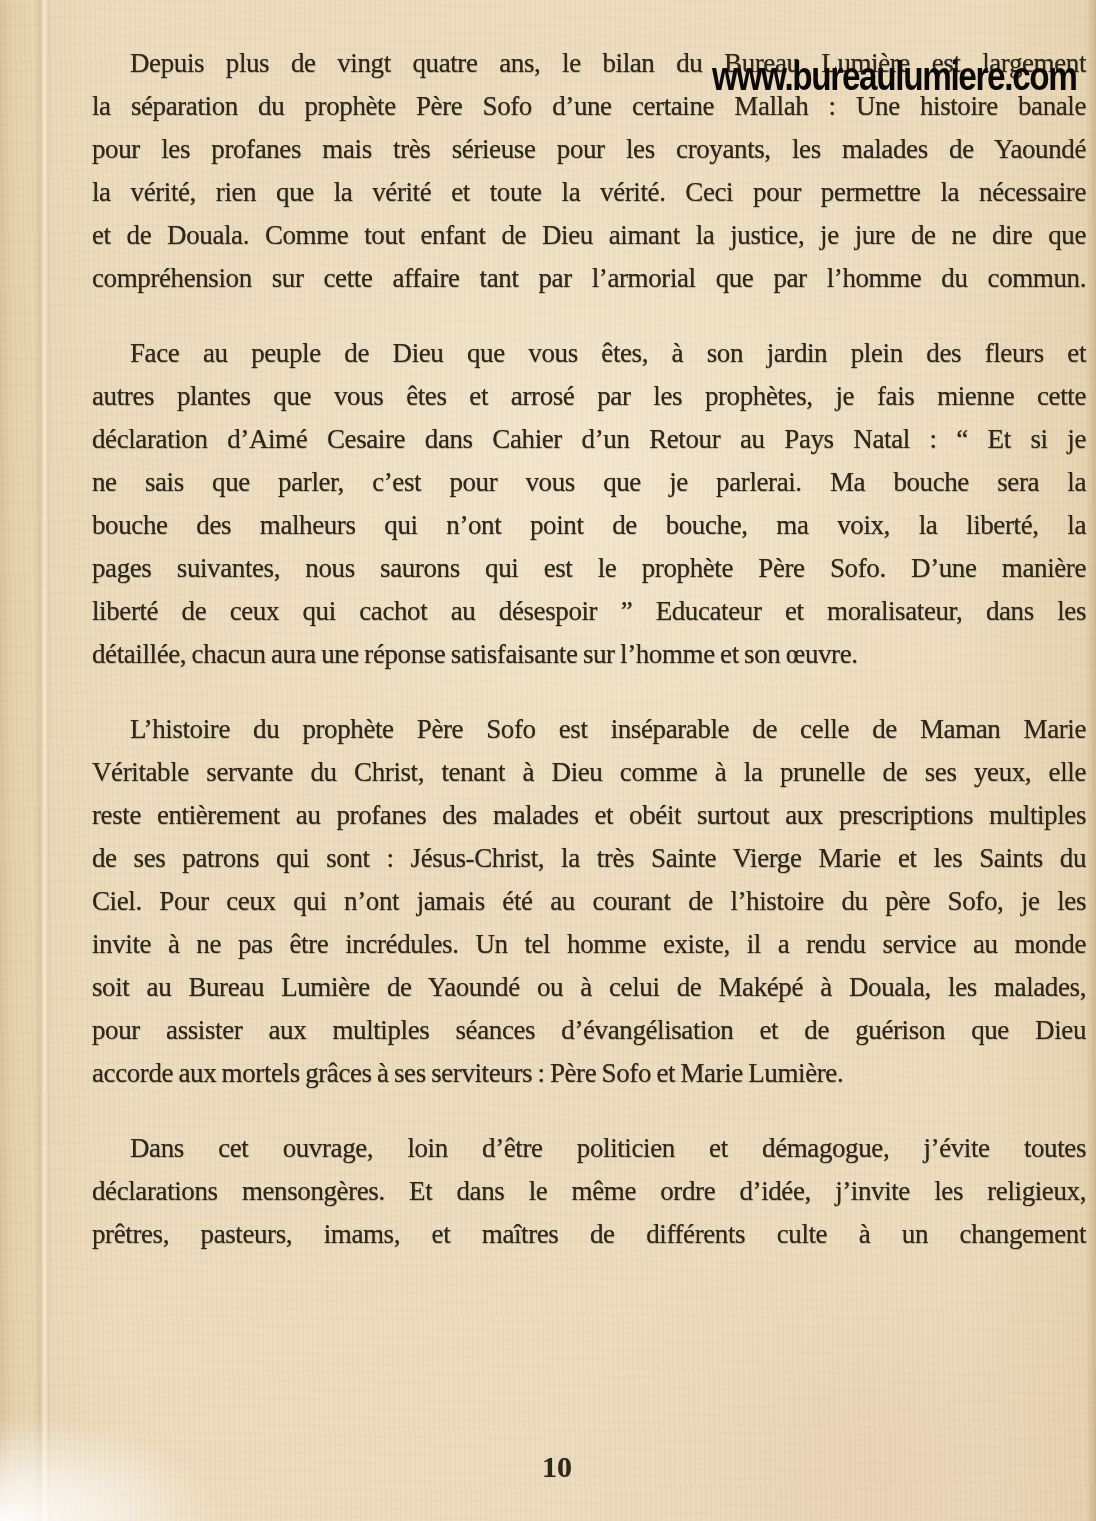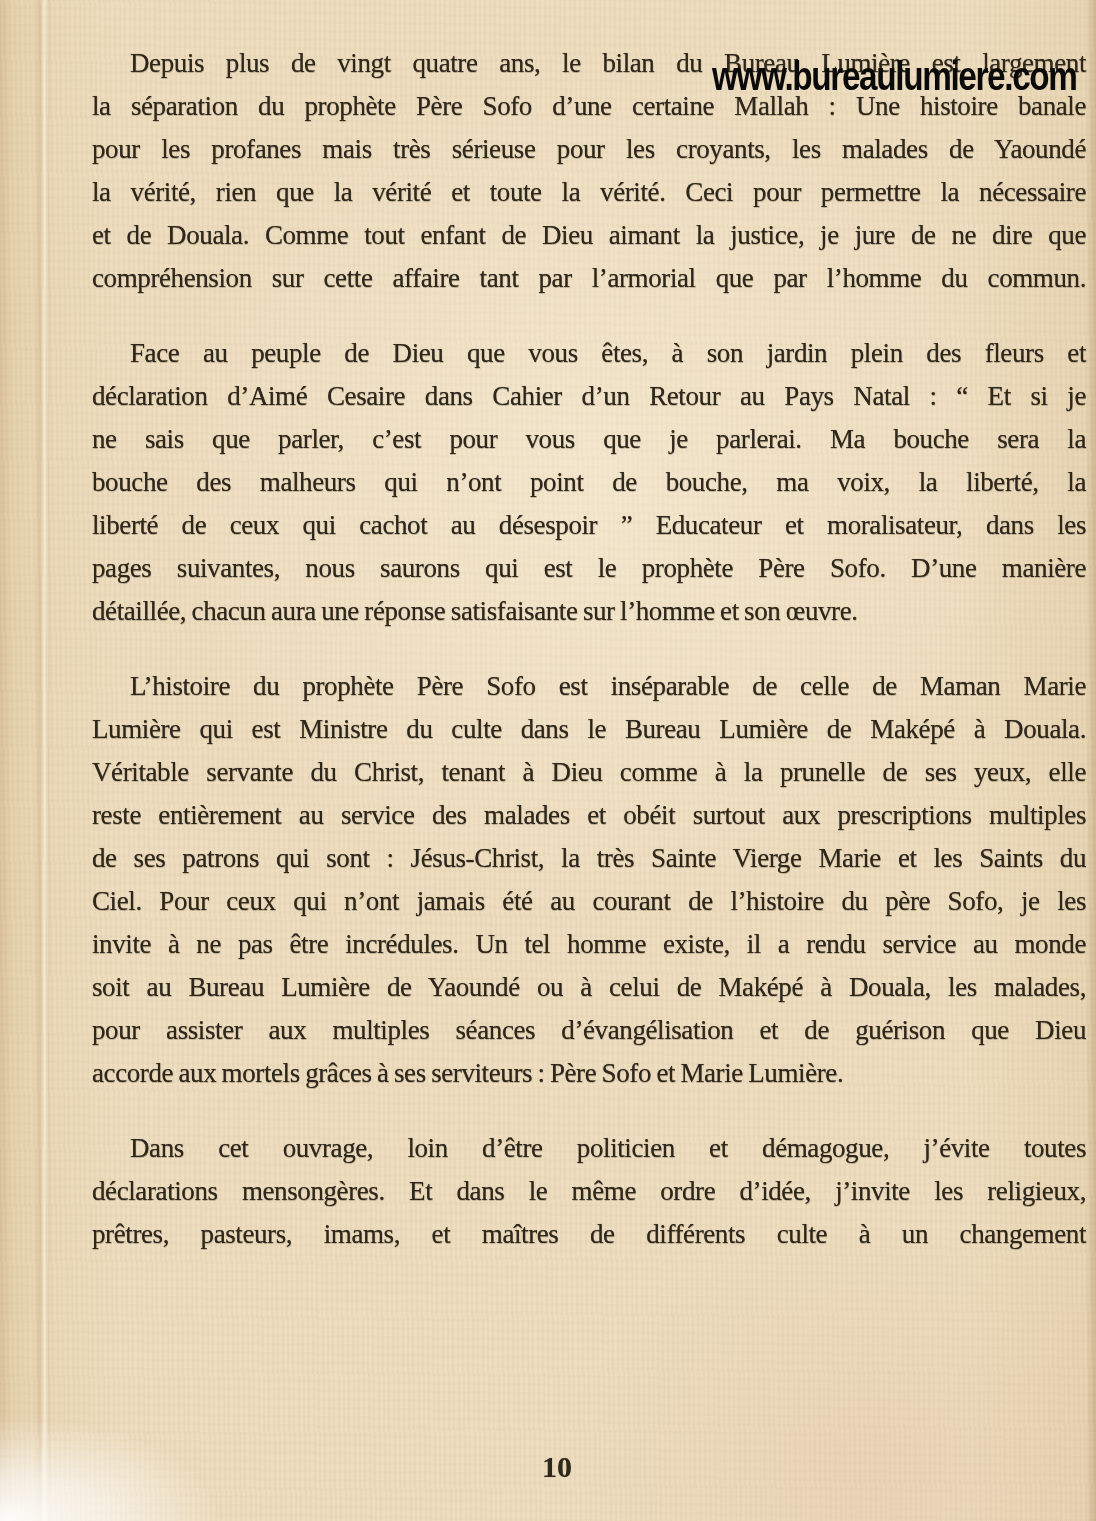--- a/index.html
+++ b/index.html
@@ -75,33 +75,33 @@
       <div class="line jl indent">Depuis plus de vingt quatre ans, le bilan du Bureau Lumière est largement</div>
       <div class="line jl">la séparation du prophète Père Sofo d’une certaine Mallah : Une histoire banale</div>
       <div class="line jl">pour les profanes mais très sérieuse pour les croyants, les malades de Yaoundé</div>
       <div class="line jl">la vérité, rien que la vérité et toute la vérité. Ceci pour permettre la nécessaire</div>
       <div class="line jl">et de Douala. Comme tout enfant de Dieu aimant la justice, je jure de ne dire que</div>
       <div class="line jl">compréhension sur cette affaire tant par l’armorial que par l’homme du commun.</div>
     </div>
 
     <div class="para">
       <div class="line jl indent">Face au peuple de Dieu que vous êtes, à son jardin plein des fleurs et</div>
+      <div class="line jl">autres plantes que vous êtes et arrosé par les prophètes, je fais mienne cette</div>
       <div class="line jl"><span>déclaration d’Aimé Cesaire dans Cahier d’un Retour au Pays Natal :</span> <span class="b">“ Et si je</span></div>
       <div class="line jl b">ne sais que parler, c’est pour vous que je parlerai. Ma bouche sera la</div>
       <div class="line jl b">bouche des malheurs qui n’ont point de bouche, ma voix, la liberté, la</div>
+      <div class="line jl">pages suivantes, nous saurons qui est le prophète Père Sofo. D’une manière</div>
       <div class="line jl"><span class="b">liberté de ceux qui cachot au désespoir ”</span> <span>Educateur et moralisateur, dans les</span></div>
-      <div class="line jl">pages suivantes, nous saurons qui est le prophète Père Sofo. D’une manière</div>
       <div class="line">détaillée, chacun aura une réponse satisfaisante sur l’homme et son œuvre.</div>
     </div>
 
     <div class="para">
       <div class="line jl indent">L’histoire du prophète Père Sofo est inséparable de celle de Maman Marie</div>
-      <div class="line jl">Lumière qui est Ministre du culte dans le Bureau Lumière de Maképé à Douala.</div>
       <div class="line jl">Véritable servante du Christ, tenant à Dieu comme à la prunelle de ses yeux, elle</div>
-      <div class="line jl">reste entièrement au service des malades et obéit surtout aux prescriptions multiples</div>
+      <div class="line jl">reste entièrement au profanes des malades et obéit surtout aux prescriptions multiples</div>
       <div class="line jl">de ses patrons qui sont : Jésus-Christ, la très Sainte Vierge Marie et les Saints du</div>
       <div class="line jl">Ciel. Pour ceux qui n’ont jamais été au courant de l’histoire du père Sofo, je les</div>
       <div class="line jl">invite à ne pas être incrédules. Un tel homme existe, il a rendu service au monde</div>
       <div class="line jl">soit au Bureau Lumière de Yaoundé ou à celui de Maképé à Douala, les malades,</div>
       <div class="line jl">pour assister aux multiples séances d’évangélisation et de guérison que Dieu</div>
       <div class="line">accorde aux mortels grâces à ses serviteurs : Père Sofo et Marie Lumière.</div>
     </div>
 
     <div class="para">
       <div class="line jl indent">Dans cet ouvrage, loin d’être politicien et démagogue, j’évite toutes</div>

